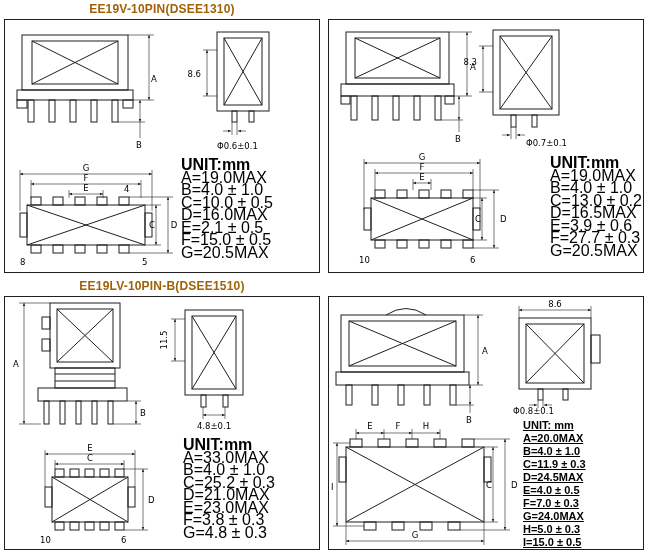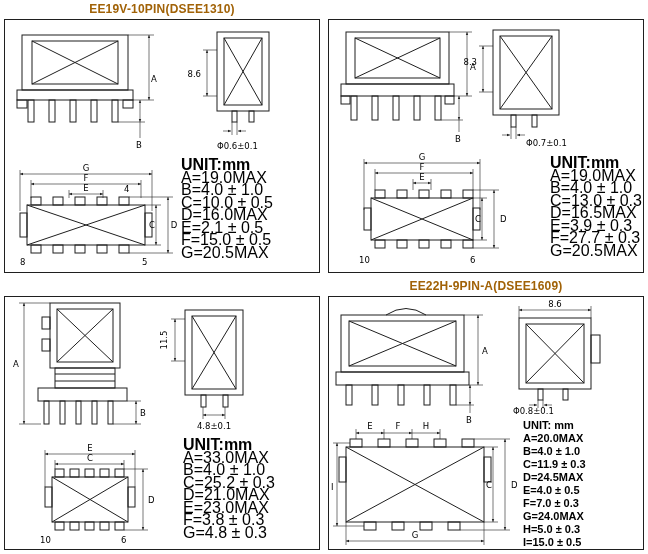--- a/index.html
+++ b/index.html
@@ -260,30 +260,31 @@
           <line class="dim" x1="165" y1="170" x2="165" y2="228" marker-start="url(#ar1)" marker-end="url(#ar1)"></line>
           <text x="171" y="202">D</text>
         </g>
         <text x="30" y="243">10</text>
         <text x="141" y="243">6</text>
       </svg>
       <div class="specs" style="left:221px; top:137px;">
         <div class="unit">UNIT:mm</div>
         <div>A=19.0MAX</div>
         <div>B=4.0 ± 1.0</div>
-        <div>C=13.0 ± 0.3</div>
+        <div>C=13.0 ± 0.2</div>
         <div>D=16.5MAX</div>
-        <div>E=3.9 ± 0.3</div>
+        <div>E=3.9 ± 0.6</div>
         <div>F=27.7 ± 0.3</div>
         <div>G=20.5MAX</div>
       </div>
     </div>
   </section>
 
   <section class="panel panel-bl">
+    <div class="panel-title">EE19LV-10PIN-B(DSEE1510)</div>
     <div class="panel-box">
       <svg viewBox="0 0 314 252">
         <defs>
           <marker id="ar2" viewBox="0 0 10 10" refX="9" refY="5" markerWidth="6" markerHeight="6" orient="auto-start-reverse">
             <path d="M0,1.5 L9,5 L0,8.5 Z" fill="#1f1f1f"></path>
           </marker>
         </defs>
         <g>
           <rect class="ln" x="45" y="6" width="70" height="65"></rect>
           <rect class="ln" x="52" y="12" width="56" height="53"></rect>
@@ -378,21 +379,20 @@
         <div>C=25.2 ± 0.3</div>
         <div>D=21.0MAX</div>
         <div>E=23.0MAX</div>
         <div>F=3.8 ± 0.3</div>
         <div>G=4.8 ± 0.3</div>
       </div>
     </div>
   </section>
 
   <section class="panel panel-br">
-    <div class="panel-title">EE22H-9PIN-A(DSEE1609)</div>
     <div class="panel-box">
       <svg viewBox="0 0 314 252">
         <defs>
           <marker id="ar3" viewBox="0 0 10 10" refX="9" refY="5" markerWidth="6" markerHeight="6" orient="auto-start-reverse">
             <path d="M0,1.5 L9,5 L0,8.5 Z" fill="#1f1f1f"></path>
           </marker>
         </defs>
         <g>
           <path class="ln" d="M57,18 Q77,5 97,18"></path>
           <rect class="ln" x="12" y="18" width="123" height="57"></rect>
@@ -490,21 +490,21 @@
           <line class="dim" x1="176" y1="142" x2="176" y2="233" marker-start="url(#ar3)" marker-end="url(#ar3)"></line>
           <text x="182" y="191">D</text>
         </g>
         <g>
           <line class="dim" x1="17" y1="225" x2="17" y2="248"></line>
           <line class="dim" x1="155" y1="225" x2="155" y2="248"></line>
           <line class="dim" x1="17" y1="244" x2="155" y2="244" marker-start="url(#ar3)" marker-end="url(#ar3)"></line>
           <text x="86" y="241" text-anchor="middle">G</text>
         </g>
       </svg>
-      <div class="specs" style="left:194px; top:122px;">
+      <div class="specs" style="left:194px; top:122px;text-decoration:underline;">
         <div class="unit">UNIT: mm</div>
         <div>A=20.0MAX</div>
         <div>B=4.0 ± 1.0</div>
         <div>C=11.9 ± 0.3</div>
         <div>D=24.5MAX</div>
         <div>E=4.0 ± 0.5</div>
         <div>F=7.0 ± 0.3</div>
         <div>G=24.0MAX</div>
         <div>H=5.0 ± 0.3</div>
         <div>I=15.0 ± 0.5</div>

